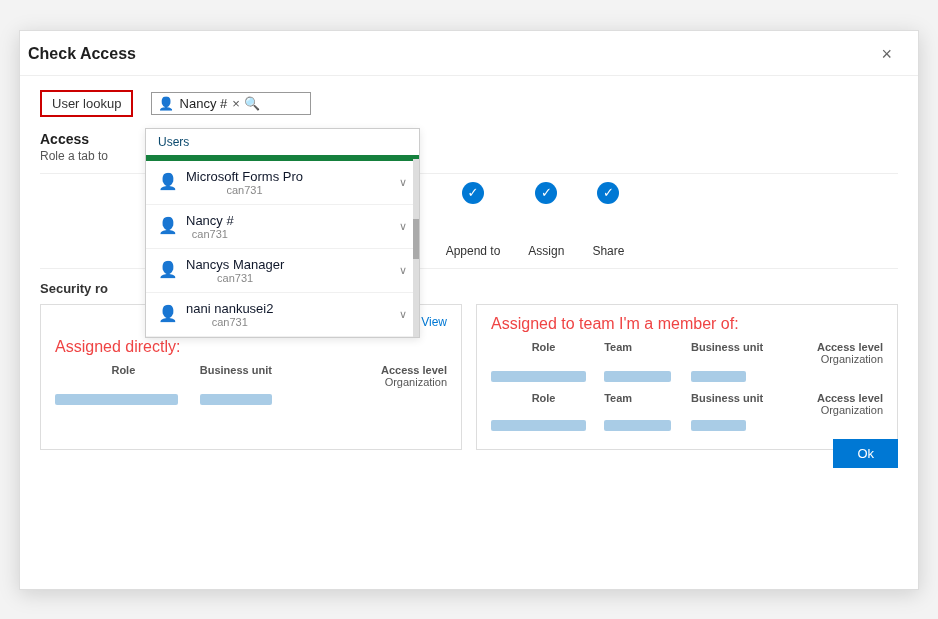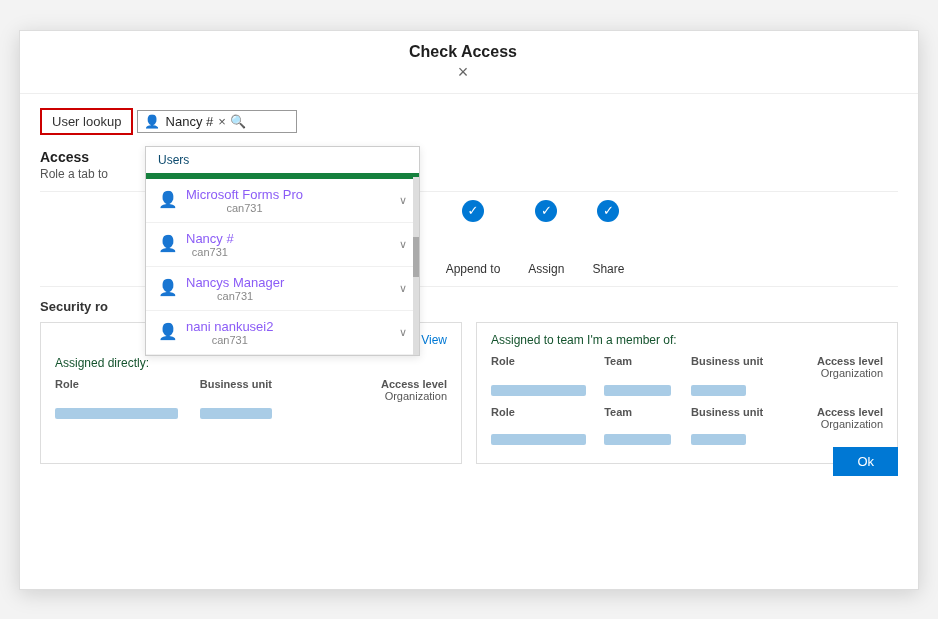--- a/index.html
+++ b/index.html
@@ -20,21 +20,20 @@
       box-shadow: 0 4px 20px rgba(0,0,0,0.15);
       position: relative;
       padding: 0;
     }
     .dialog-header {
       display: flex;
       align-items: center;
       justify-content: space-between;
       padding: 12px 20px 10px 8px;
       border-bottom: 1px solid #eee;
-      flex-direction: column;
     }
     .dialog-title {
       font-size: 16px;
       font-weight: 600;
       color: #1f1f1f;
     }
     .close-btn {
       cursor: pointer;
       color: #666;
       font-size: 18px;
@@ -46,21 +45,21 @@
 
     .dialog-body {
       padding: 14px 20px;
       position: relative;
     }
 
     
     .lookup-row {
       display: flex;
       align-items: center;
-      gap: 4px;
+      gap: 18px;
       margin-bottom: 14px;
       position: relative;
     }
     .lookup-label-box {
       border: 2px solid #c00;
       padding: 4px 10px;
       font-size: 13px;
       color: #333;
       white-space: nowrap;
     }
@@ -127,21 +126,21 @@
     }
     .user-avatar-icon {
       width: 20px;
       height: 20px;
       color: #888;
       font-size: 16px;
     }
     .dropdown-item-info {}
     .dropdown-item-name {
       font-size: 13px;
-      color: #8b5cf6;
+      color: #0f172a;
     }
     .dropdown-item-sub {
       font-size: 11px;
       color: #888;
       text-align: center;
     }
     .dropdown-chevron {
       color: #888;
       font-size: 11px;
     }
@@ -240,33 +239,33 @@
     .change-view-link {
       display: flex;
       align-items: center;
       gap: 4px;
       font-size: 12px;
       color: #0078d4;
       cursor: pointer;
       text-decoration: none;
     }
     .panel-assigned-label {
-      font-size: 12px;
-      color: #14532d;
+      font-size: 16px;
+      color: #ef4444;
       margin-bottom: 8px;
     }
     .panel-table {
       width: 100%;
     }
     .panel-table-header {
       display: flex;
       gap: 8px;
       margin-bottom: 6px;
     }
-    .col-role { flex: 2; }
+    .col-role { flex: 2; text-align: center; }
     .col-team { flex: 1.5; }
     .col-bu { flex: 1.5; }
     .col-access { flex: 2; text-align: right; }
     .col-header {
       font-size: 11px;
       color: #555;
       font-weight: 600;
     }
     .panel-table-row {
       display: flex;
@@ -276,21 +275,21 @@
     .cell-blurred-link {
       height: 11px;
       background: #93bfe0;
       border-radius: 2px;
       opacity: 0.8;
     }
 
     
     .dialog-footer {
       position: absolute;
-      bottom: 14px;
+      bottom: 8px;
       right: 20px;
     }
     .ok-btn {
       background: #0078d4;
       color: #fff;
       border: none;
       padding: 7px 24px;
       font-size: 13px;
       cursor: pointer;
       font-family: 'Segoe UI', sans-serif;

